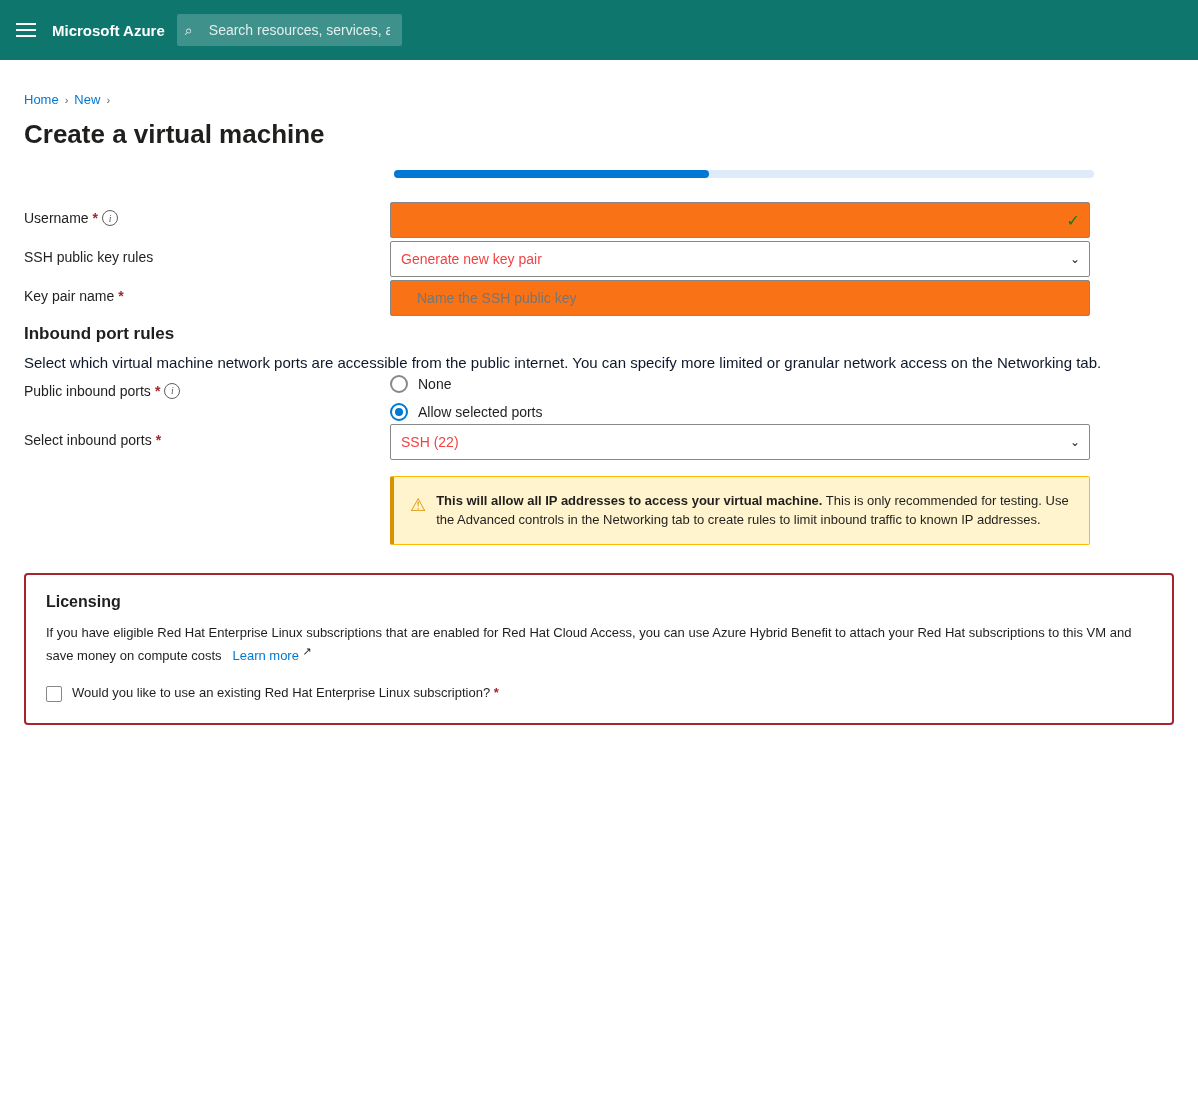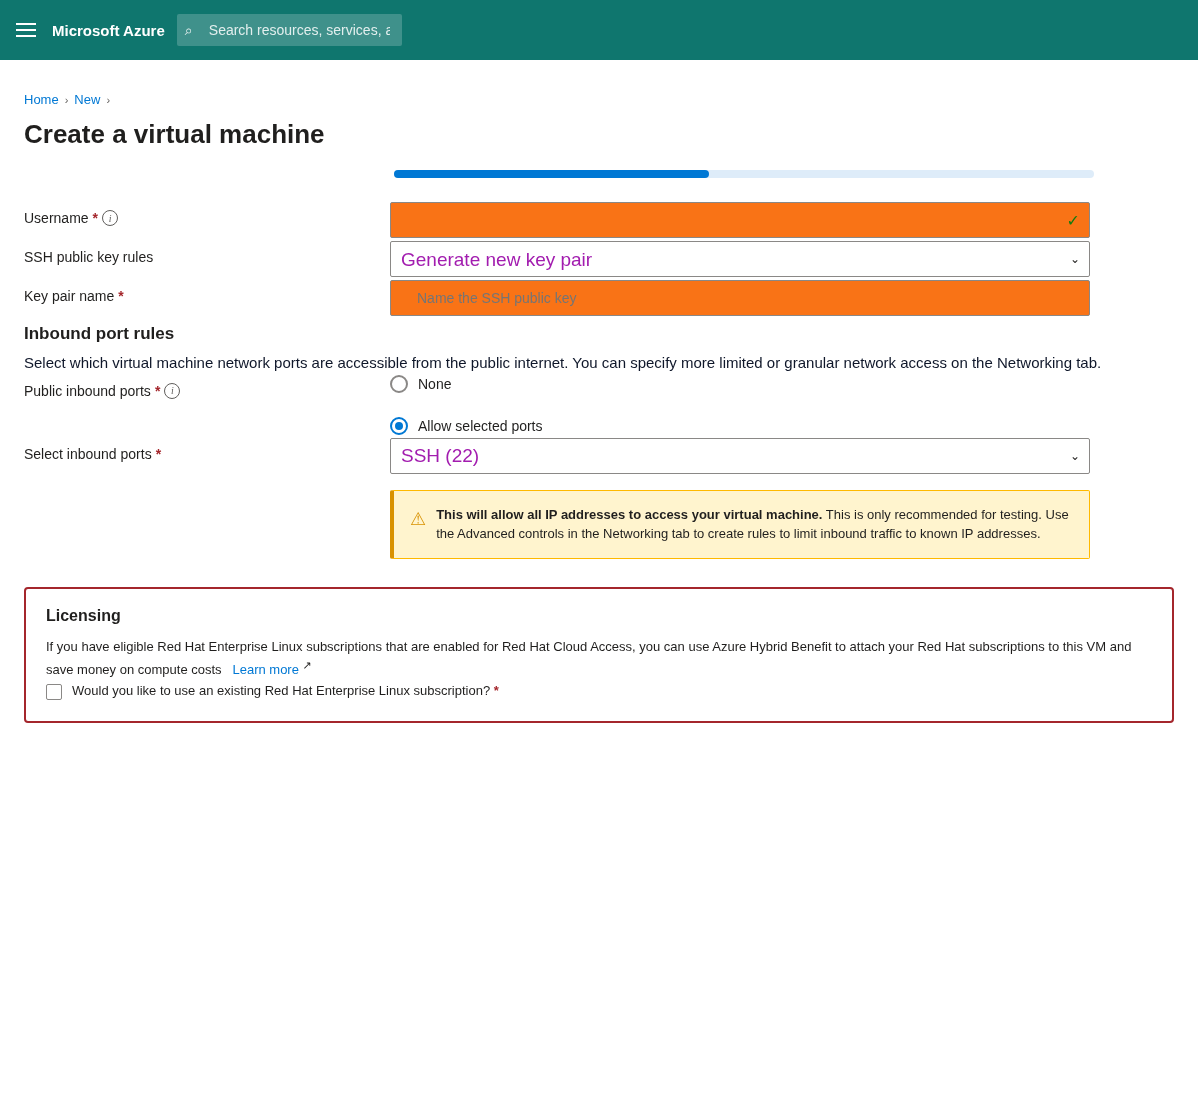--- a/index.html
+++ b/index.html
@@ -109,43 +109,43 @@
     .input-check {
       position: absolute; right: 10px; top: 50%; transform: translateY(-50%);
       color: #107c10; font-size: 16px;
     }
 
     .select-input {
       width: 100%; height: 36px;
       border: 1px solid #8a8886;
       border-radius: 2px;
       padding: 0 36px 0 10px;
-      font-size: 19px;
+      font-size: 14px;
       outline: none;
-      color: #a21caf;
+      color: #ef4444;
       background: #fff;
       appearance: none;
       cursor: pointer;
     }
     .select-wrapper { position: relative; }
     .select-chevron {
       position: absolute; right: 10px; top: 50%; transform: translateY(-50%);
       pointer-events: none; color: #201f1e; font-size: 12px;
     }
 
     
     .section-heading {
       font-size: 17px; font-weight: 700; margin-bottom: 8px; margin-top: 8px;
     }
     .section-desc {
       font-size: 15px; color: #0f172a; line-height: 1.5;
     }
 
     
-    .radio-group { display: flex; flex-direction: column; gap: 24px; }
+    .radio-group { display: flex; flex-direction: column; gap: 10px; }
     .radio-item { display: flex; align-items: center; gap: 10px; cursor: pointer; }
     .radio-circle {
       width: 18px; height: 18px; border-radius: 50%;
       border: 2px solid #8a8886; background: #fff;
       display: flex; align-items: center; justify-content: center;
       flex-shrink: 0;
     }
     .radio-circle.selected { border-color: #0078d4; }
     .radio-dot { width: 8px; height: 8px; border-radius: 50%; background: #0078d4; }
 
@@ -166,21 +166,21 @@
     .warning-icon { color: #d89100; font-size: 18px; flex-shrink: 0; margin-top: 1px; }
 
     
     .licensing-box {
       border: 2px solid #a4262c;
       border-radius: 4px;
       padding: 18px 20px 20px;
       margin-top: 28px;
     }
     .licensing-title { font-size: 16px; font-weight: 700; margin-bottom: 12px; }
-    .licensing-text { font-size: 13px; line-height: 1.6; color: #201f1e; }
+    .licensing-text { font-size: 13px; line-height: 1.6; margin-bottom: 16px; color: #201f1e; }
     .licensing-link { color: #0078d4; text-decoration: none; }
     .ext-link-icon { font-size: 11px; vertical-align: super; }
 
     .checkbox-row { display: flex; align-items: center; gap: 10px; font-size: 13px; }
     .checkbox-input {
       width: 16px; height: 16px; border: 1px solid #8a8886;
       border-radius: 2px; cursor: pointer; flex-shrink: 0; margin-top: 1px;
       appearance: none; background: #fff;
     }
     .checkbox-input:checked { background: #0078d4; border-color: #0078d4; }

